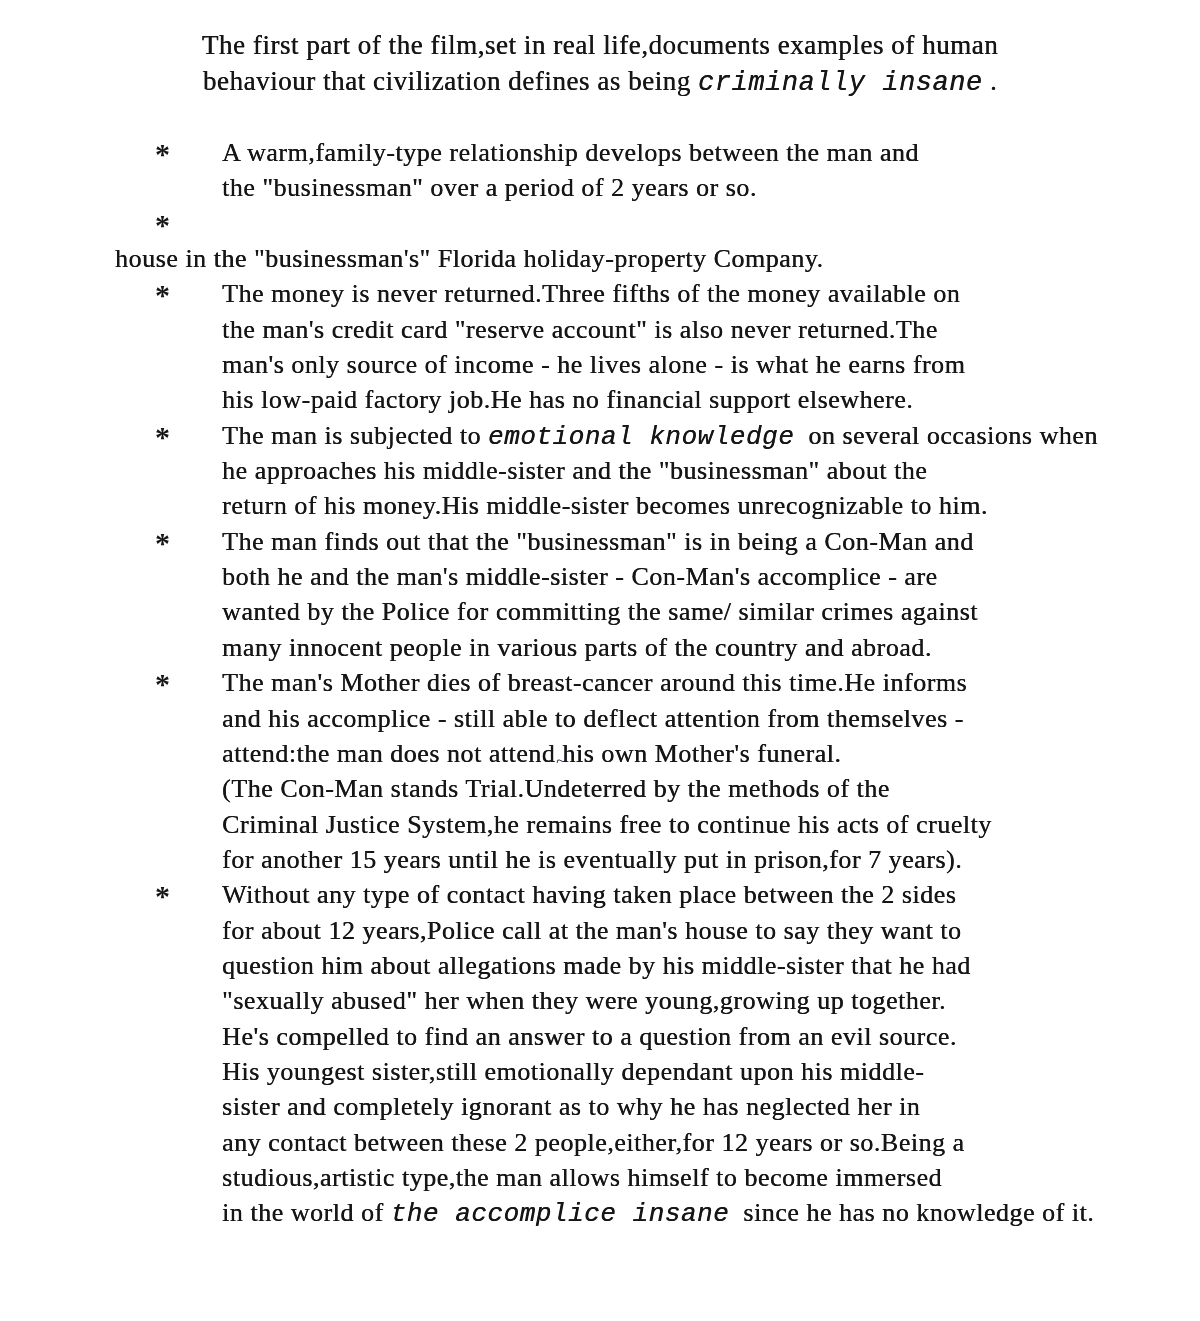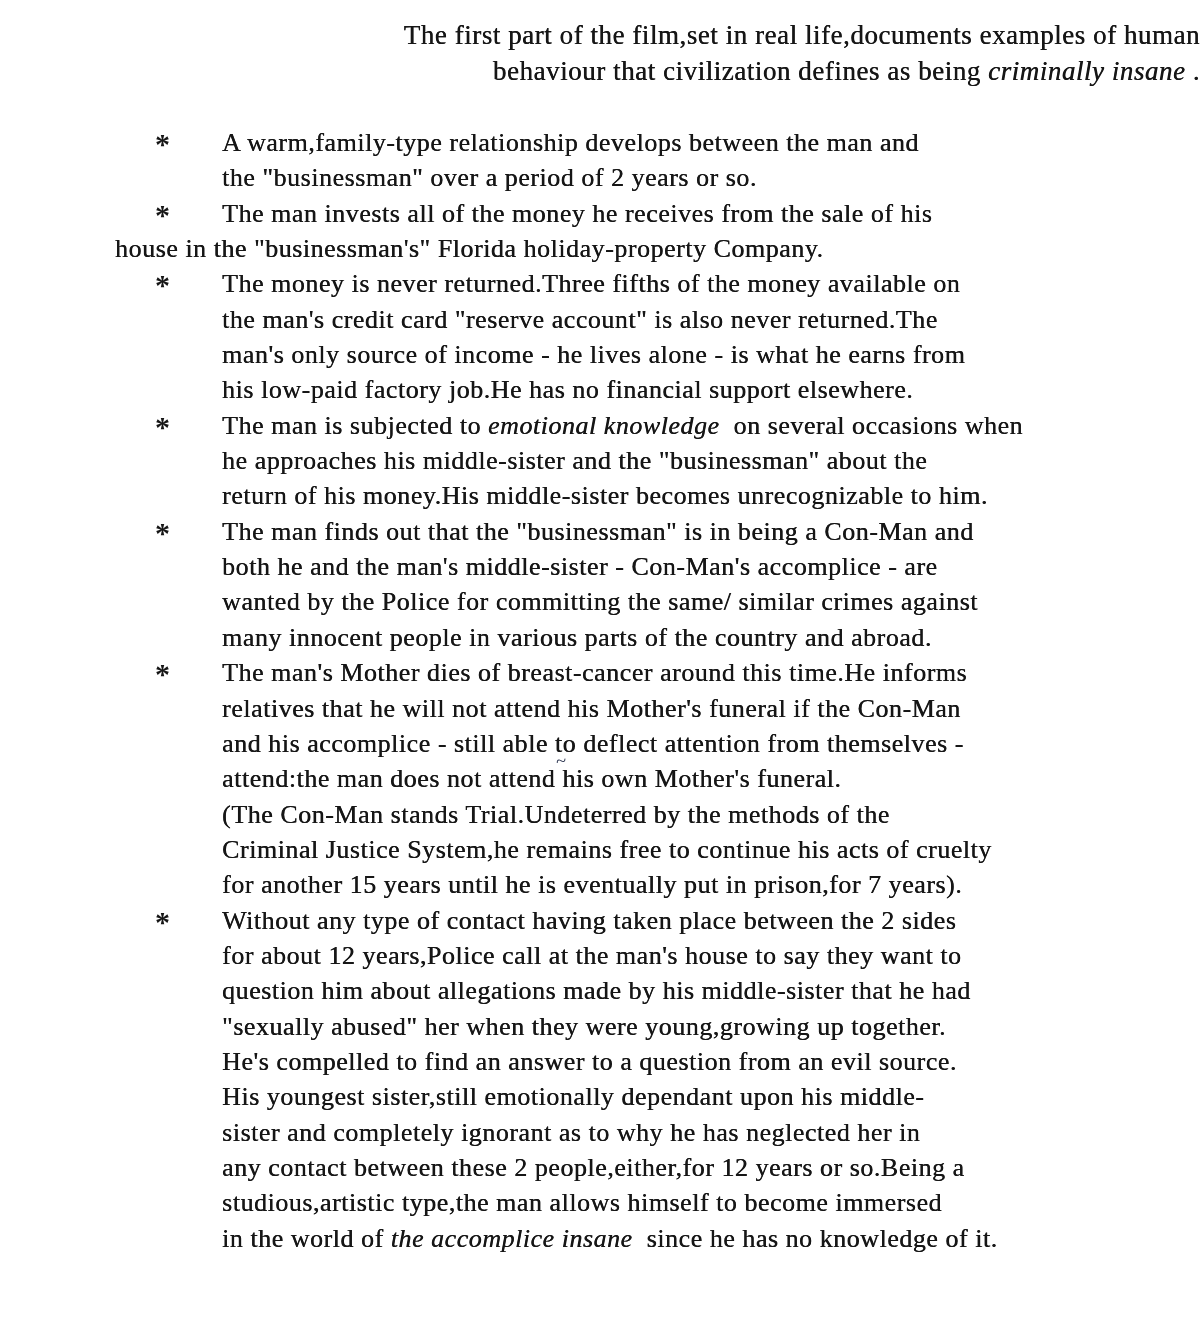--- a/index.html
+++ b/index.html
@@ -9,22 +9,22 @@
     overflow: hidden;
     font-family: "Liberation Serif", "DejaVu Serif", serif;
   }
   .page {
     position: relative;
     width: 1200px; height: 1321px;
     background: #ffffff;
     color: #161616;
   }
   .title-block {
-    padding-top: 17px;
-    text-align: right;
+    padding-top: 27px;
+    text-align: center;
   }
   .title-line {
     height: 36px; line-height: 36px;
     font-size: 27px;
     letter-spacing: 0.02em;
     white-space: pre;
     text-shadow: 0.4px 0 0 currentColor;
   }
   .body-block { margin-top: 36px; }
   .line {
@@ -37,56 +37,55 @@
     text-shadow: 0.35px 0 0 currentColor;
   }
   .line.hang { padding-left: 115px; }
   .bullet {
     position: absolute;
     left: 155px; top: 1px;
     font-size: 30px;
     font-weight: 700;
     text-shadow: none;
   }
-  .it { font-style: italic; }
+  .it { font-style: italic; font-family: Liberation Mono, monospace; }
   .artifact {
     position: absolute;
     left: 556px; top: 750px;
     font-size: 19px;
     color: #2c3550;
     transform: rotate(-9deg);
     text-shadow: none;
   }
 </style>
 </head>
 <body>
 
 <div class="page">
   <div class="title-block" id="title-block">
       <div class="title-line"><span>The first part of the film,set in real life,documents examples of human</span></div>
       <div class="title-line"><span>behaviour that civilization defines as being </span><span class="it">criminally insane</span><span> .</span></div>
     </div>
   <div class="body-block" id="body-block">
       <div class="line"><span class="bullet">*</span><span>A warm,family-type relationship develops between the man and</span></div>
       <div class="line"><span>the "businessman" over a period of 2 years or so.</span></div>
-      <div class="line"><span class="bullet">*</span><span>The man invests all of the money he receives from the sale of his</span></div>
+      <div class="line"><span class="bullet">*</span></div>
       <div class="line hang"><span>house in the "businessman's" Florida holiday-property Company.</span></div>
       <div class="line"><span class="bullet">*</span><span>The money is never returned.Three fifths of the money available on</span></div>
       <div class="line"><span>the man's credit card "reserve account" is also never returned.The</span></div>
       <div class="line"><span>man's only source of income - he lives alone - is what he earns from</span></div>
       <div class="line"><span>his low-paid factory job.He has no financial support elsewhere.</span></div>
       <div class="line"><span class="bullet">*</span><span>The man is subjected to </span><span class="it">emotional knowledge</span><span>  on several occasions when</span></div>
       <div class="line"><span>he approaches his middle-sister and the "businessman" about the</span></div>
       <div class="line"><span>return of his money.His middle-sister becomes unrecognizable to him.</span></div>
       <div class="line"><span class="bullet">*</span><span>The man finds out that the "businessman" is in being a Con-Man and</span></div>
       <div class="line"><span>both he and the man's middle-sister - Con-Man's accomplice - are</span></div>
       <div class="line"><span>wanted by the Police for committing the same/ similar crimes against</span></div>
       <div class="line"><span>many innocent people in various parts of the country and abroad.</span></div>
       <div class="line"><span class="bullet">*</span><span>The man's Mother dies of breast-cancer around this time.He informs</span></div>
-      <div class="line"><span>relatives that he will not attend his Mother's funeral if the Con-Man</span></div>
       <div class="line"><span>and his accomplice - still able to deflect attention from themselves -</span></div>
       <div class="line"><span>attend:the man does not attend his own Mother's funeral.</span></div>
       <div class="line"><span>(The Con-Man stands Trial.Undeterred by the methods of the</span></div>
       <div class="line"><span>Criminal Justice System,he remains free to continue his acts of cruelty</span></div>
       <div class="line"><span>for another 15 years until he is eventually put in prison,for 7 years).</span></div>
       <div class="line"><span class="bullet">*</span><span>Without any type of contact having taken place between the 2 sides</span></div>
       <div class="line"><span>for about 12 years,Police call at the man's house to say they want to</span></div>
       <div class="line"><span>question him about allegations made by his middle-sister that he had</span></div>
       <div class="line"><span>"sexually abused" her when they were young,growing up together.</span></div>
       <div class="line"><span>He's compelled to find an answer to a question from an evil source.</span></div>

